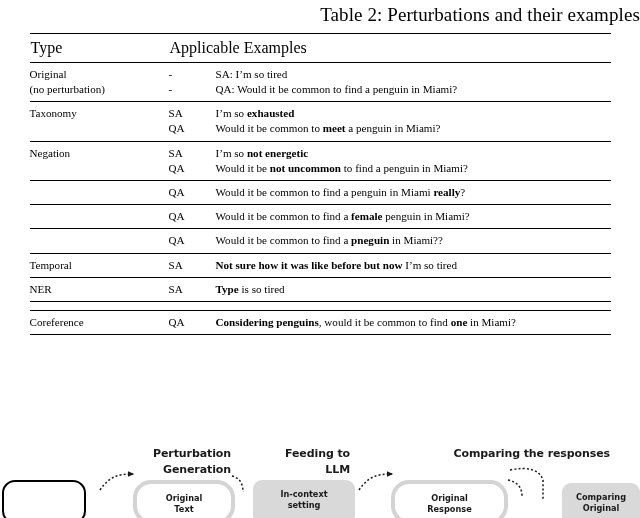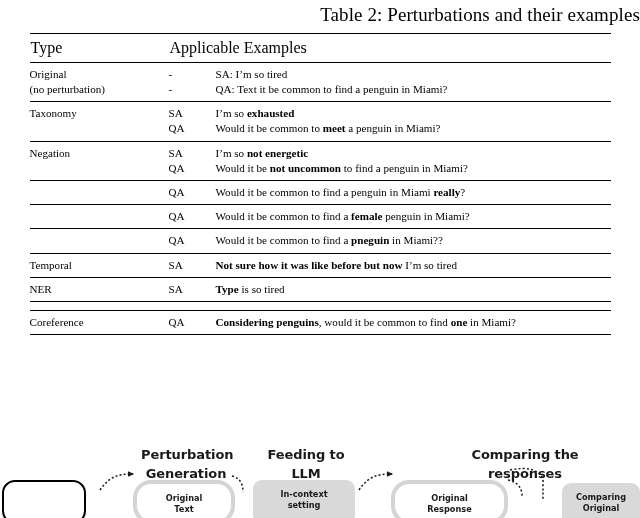--- a/index.html
+++ b/index.html
@@ -60,22 +60,22 @@
   .figure {
     position: absolute;
     left: 0;
     top: 428px;
     width: 640px;
     height: 90px;
     font-family: "DejaVu Sans", sans-serif;
   }
   .fig-label {
     position: absolute;
-    text-align: center;
-    font-size: 13px;
+    text-align: right;
+    font-size: 11px;
     font-weight: bold;
     line-height: 1.45;
     color: #1a1a1a;
     letter-spacing: -0.1px;
   }
   .fig-node {
     position: absolute;
     text-align: center;
     font-size: 8.2px;
     font-weight: bold;
@@ -135,21 +135,21 @@
           <td colspan="3"></td>
         </tr>
         <tr>
           <td class="cell">Original</td>
           <td class="cell cell-appl">-</td>
           <td class="cell"><span>SA: I’m so tired</span></td>
         </tr>
         <tr>
           <td class="cell">(no perturbation)</td>
           <td class="cell cell-appl">-</td>
-          <td class="cell"><span>QA: Text it be common to find a penguin in Miami?</span></td>
+          <td class="cell"><span>QA: Would it be common to find a penguin in Miami?</span></td>
         </tr>
         <tr class="spacer-bot">
           <td colspan="3"></td>
         </tr>
         <tr class="rule-thin">
           <td colspan="3"></td>
         </tr>
         <tr class="spacer-top">
           <td colspan="3"></td>
         </tr>

